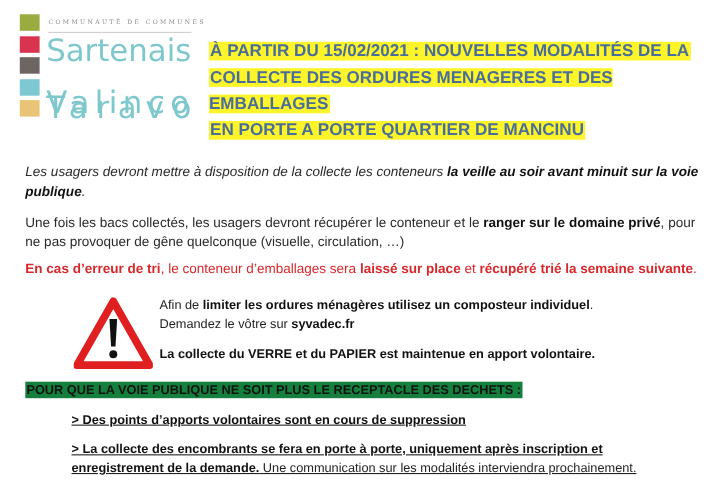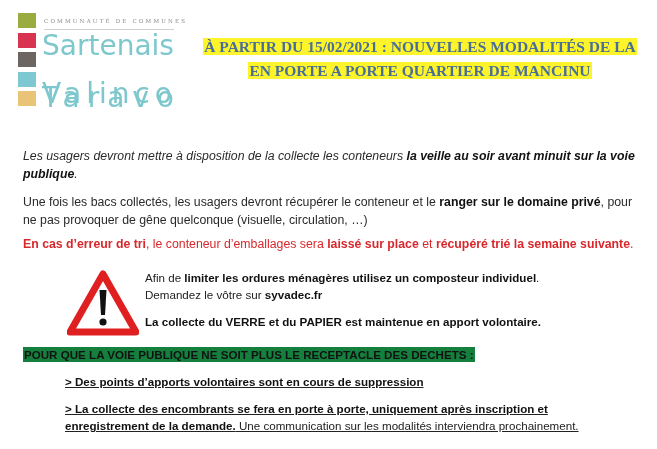--- a/index.html
+++ b/index.html
@@ -12,22 +12,22 @@
     .logo .community {
       position: absolute; left: 26px; top: 8px; font-family: "DejaVu Serif", serif;
       font-size: 5.5px; letter-spacing: 2.2px; color: #8a8a8a; white-space: nowrap;
     }
     .logo .rule { position: absolute; left: 26px; top: 19px; width: 130px; height: 1px; background: #d0d0d0; }
     .logo .word {
       position: absolute; left: 24px; font-family: "DejaVu Sans", sans-serif; color: #7ec8cd;
       font-size: 28px; line-height: 28px; white-space: nowrap; font-weight: normal;
     }
     .title-block {
-      position: absolute; left: 190px; top: 35px; width: 460px; text-align: center;
-      font-family: Liberation Serif, serif; font-weight: bold; font-size: 15.5px; line-height: 24px;
+      position: absolute; left: 190px; top: 35px; width: 460px; text-align: left;
+      font-family: Liberation Sans, sans-serif; font-weight: bold; font-size: 15.5px; line-height: 24px;
       color: #4a6e9a;
     }
     .title-block span { background: #fdf52a; padding: 0 1px; }
     .para {
       position: absolute; left: 23px; width: 620px; font-size: 12.3px; line-height: 18px; color: #2a2a2a;
     }
     .para b { color: #111; }
     .red { color: #d8282c; }
     .red b { color: #d8282c; }
     .warn-icon { position: absolute; left: 67px; top: 270px; width: 72px; height: 66px; }
@@ -51,20 +51,21 @@
   <div class="sq" style="left:0;top:81px;background:#eac476;"></div>
   <div class="community">COMMUNAUTÉ DE COMMUNES</div>
   <div class="rule"></div>
   <div class="word" style="top:22px;letter-spacing:0px;">Sartenais</div>
   <div class="word" style="top:48px;letter-spacing:5px;margin-top:22px;">Valinco</div>
   <div class="word" style="top:74px;letter-spacing:8px;">Taravo</div>
 </div>
 
 <div class="title-block">
   <div><span>À PARTIR DU 15/02/2021 : NOUVELLES MODALITÉS DE LA</span></div>
+  <div><span>COLLECTE DES ORDURES MENAGERES ET DES EMBALLAGES</span></div>
   <div><span>EN PORTE A PORTE QUARTIER DE MANCINU</span></div>
 </div>
 
 <div class="para" style="top:147px;font-style:italic;">
   <span>Les usagers devront mettre à disposition de la collecte les conteneurs </span><b>la veille au soir avant minuit sur la voie publique</b><span>.</span>
 </div>
 
 <div class="para" style="top:193px;">
   <span>Une fois les bacs collectés, les usagers devront récupérer le conteneur et le </span><b>ranger sur le domaine privé</b><span>, pour ne pas provoquer de gêne quelconque (visuelle, circulation, …)</span>
 </div>

